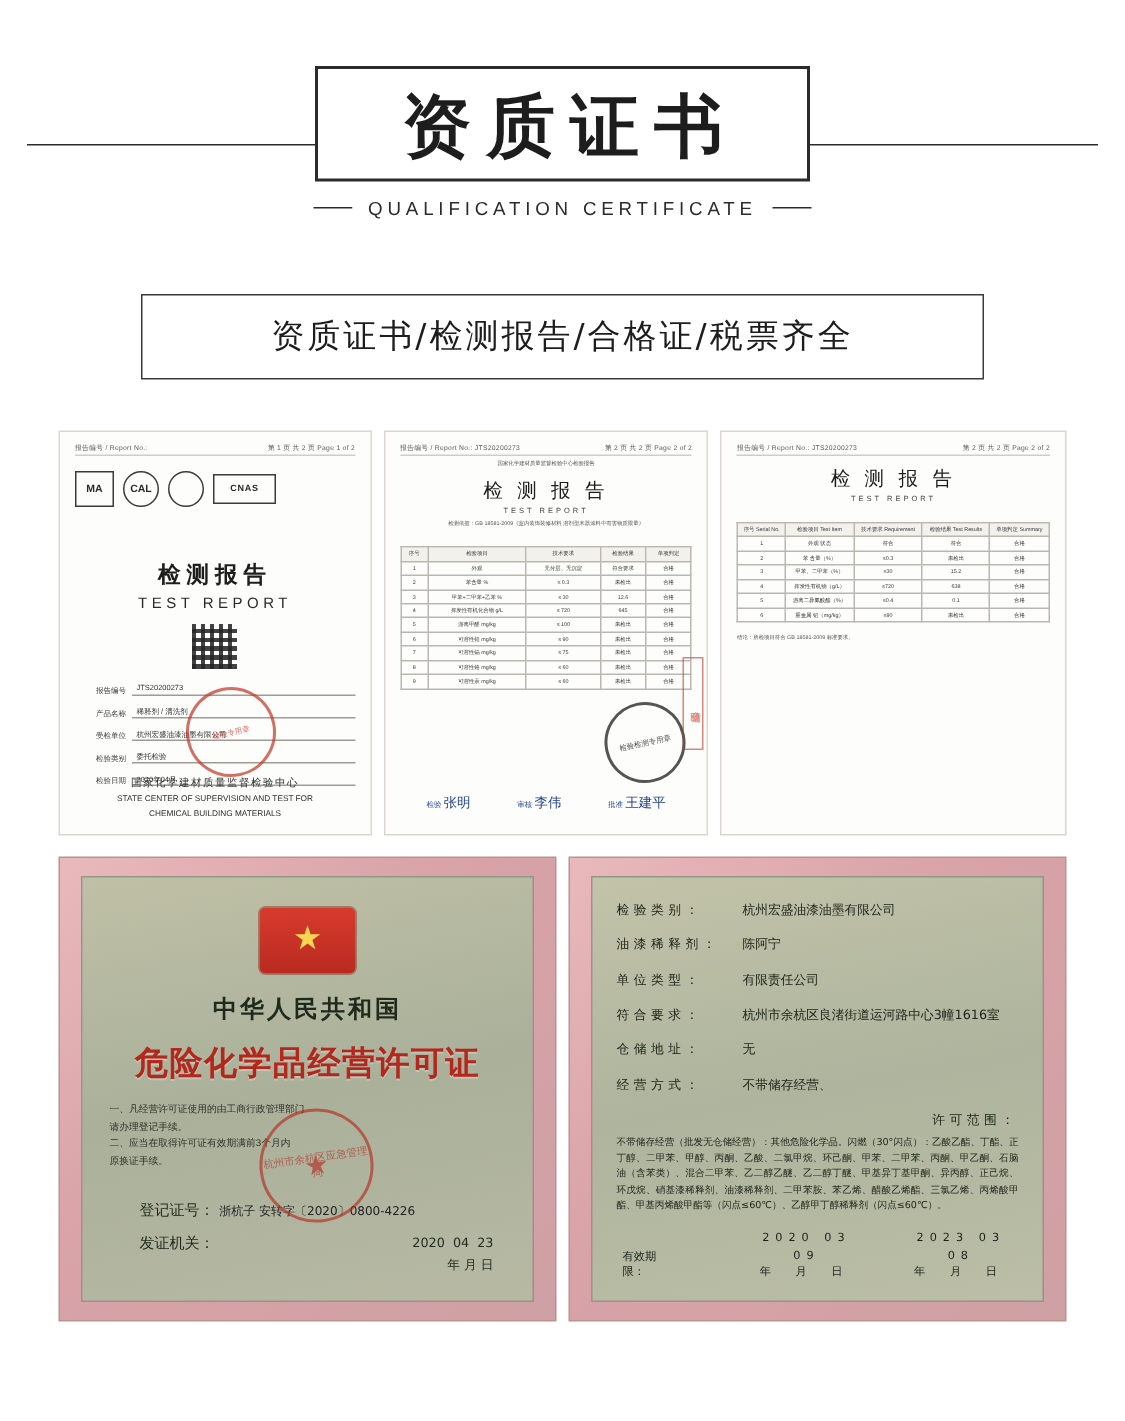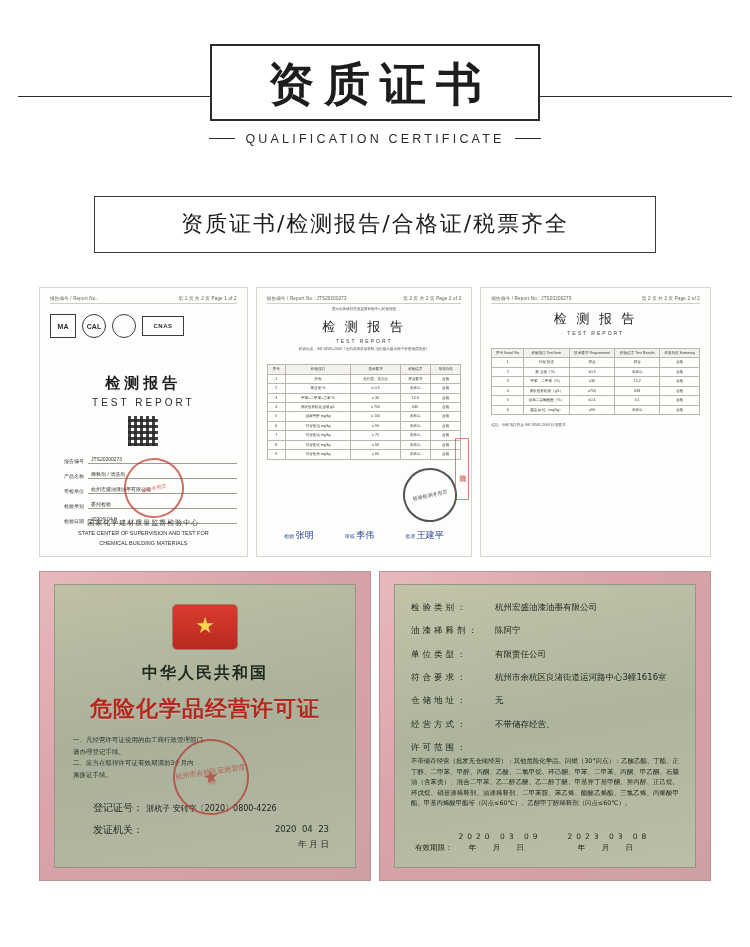--- a/index.html
+++ b/index.html
@@ -429,38 +429,38 @@
     flex: none;
     letter-spacing: 3px;
     white-space: nowrap;
   }
   .info-value {
     flex: 1;
     padding-left: 8px;
     word-break: break-all;
   }
   .info-row.scope { display: block; margin-bottom: 4px; }
-  .scope-label { letter-spacing: 3px; margin-bottom: 3px; }
+  .scope-label { letter-spacing: 3px; margin-bottom: 3px; text-align: right; }
   .scope-text {
     font-size: 6.4px;
     line-height: 1.65;
     color: #1b2318;
     text-align: justify;
   }
   .valid-row {
     position: absolute;
     left: 20px; right: 16px; bottom: 14px;
     display: flex;
     align-items: flex-end;
     font-size: 7.5px;
     color: #1b2318;
     gap: 6px;
     font-family: "DejaVu Sans", "Liberation Sans", sans-serif;
   }
-  .valid-dates { display: flex; gap: 26px; }
+  .valid-dates { display: flex; gap: 26px; margin-left: 43px; }
   .valid-col { text-align: center; line-height: 1.5; }
   .valid-col .d { font-size: 7.5px; letter-spacing: 4px; }
   .valid-col .u { font-size: 7.5px; letter-spacing: 7px; }
 </style>
 </head>
 <body>
 
 <div class="header">
   <div class="header-rule left"></div>
   <div class="header-rule right"></div>

